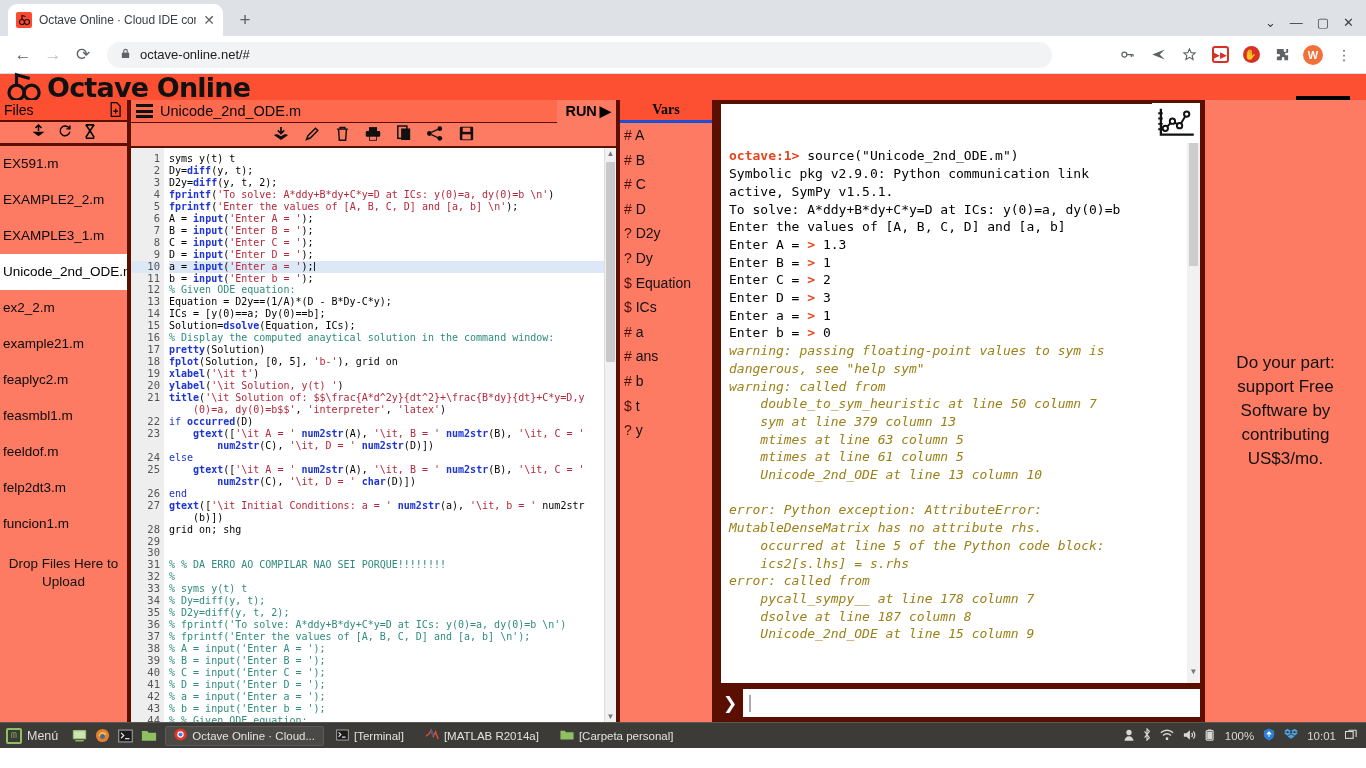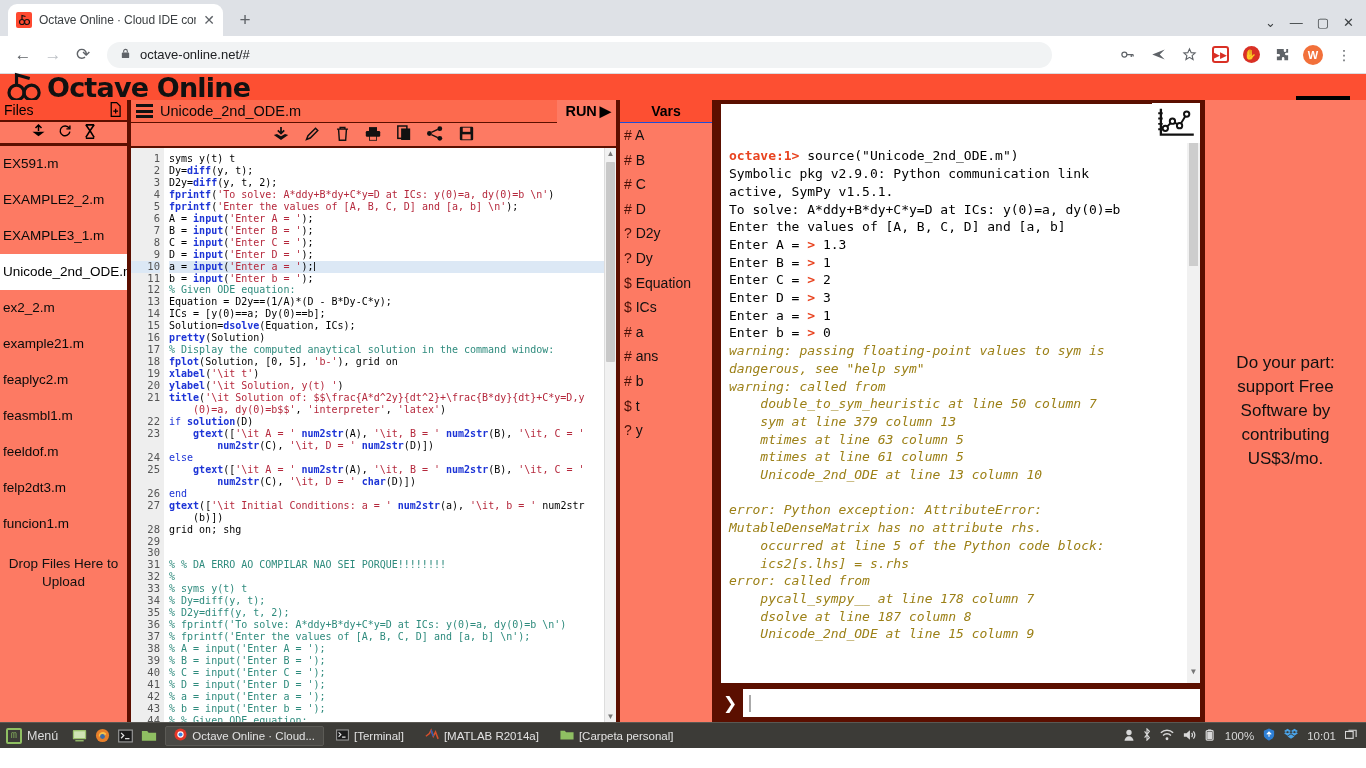--- a/index.html
+++ b/index.html
@@ -155,21 +155,21 @@
     align-items:center; font-size:8px; color:#777; padding:1px 0;
   }
   .vthumb { position:absolute; right:1px; top:14px; width:9px; height:200px;
     background:#c9c9c9; border-radius:1px; }
 
   
   .vars-panel { width:96px; flex:0 0 96px; background:#fd7a63;
     border-right:4px solid #5b0f00; display:flex; flex-direction:column; }
   .vars-head { height:23px; background:#fd4f32; display:flex; align-items:center;
     justify-content:center; font-size:14px; color:#000; font-weight:bold;
-    border-bottom:1px solid #1d4ed8; }
+    border-bottom:3px solid #1d4ed8;font-family:Liberation Serif, serif; }
   .var-item { font-size:14px; color:#111; padding:1px 4px; line-height:22.6px;
     white-space:nowrap; cursor:pointer; }
   .var-sig { color:#4a1208; }
 
   
   .console-panel { flex:1; background:#5b0f00; display:flex; flex-direction:column;
     padding:4px 5px 5px 5px; position:relative; }
   .plot-badge {
     position:absolute; right:5px; top:3px; width:48px; height:40px;
     background:#fff; display:flex; align-items:center; justify-content:center;
@@ -484,28 +484,28 @@
 </span><span class="ln">A = <span class="fn">input</span>(<span class="str">'Enter A = '</span>);
 </span><span class="ln">B = <span class="fn">input</span>(<span class="str">'Enter B = '</span>);
 </span><span class="ln">C = <span class="fn">input</span>(<span class="str">'Enter C = '</span>);
 </span><span class="ln">D = <span class="fn">input</span>(<span class="str">'Enter D = '</span>);
 </span><span class="ln hl">a = <span class="fn">input</span>(<span class="str">'Enter a = '</span>);<span class="caret"></span>
 </span><span class="ln">b = <span class="fn">input</span>(<span class="str">'Enter b = '</span>);
 </span><span class="ln"><span class="cmt">% Given ODE equation:</span>
 </span><span class="ln">Equation = D2y==(1/A)*(D - B*Dy-C*y);
 </span><span class="ln">ICs = [y(0)==a; Dy(0)==b];
 </span><span class="ln">Solution=<span class="fn">dsolve</span>(Equation, ICs);
+</span><span class="ln"><span class="cmt">% Display the computed anaytical solution in the command window:</span>
 </span><span class="ln"><span class="fn">pretty</span>(Solution)
-</span><span class="ln"><span class="cmt">% Display the computed anaytical solution in the command window:</span>
 </span><span class="ln"><span class="fn">fplot</span>(Solution, [0, 5], <span class="str">'b-'</span>), grid on
 </span><span class="ln"><span class="fn">xlabel</span>(<span class="str">'\it t'</span>)
 </span><span class="ln"><span class="fn">ylabel</span>(<span class="str">'\it Solution, y(t) '</span>)
 </span><span class="ln"><span class="fn">title</span>(<span class="str">'\it Solution of: $$\frac{A*d^2y}{dt^2}+\frac{B*dy}{dt}+C*y=D,y
     (0)=a, dy(0)=b$$'</span>, <span class="str">'interpreter'</span>, <span class="str">'latex'</span>)
-</span><span class="ln"><span class="kw">if</span> <span class="fn">solution</span>(D)
+</span><span class="ln"><span class="kw">if</span> <span class="fn">occurred</span>(D)
 </span><span class="ln">    <span class="fn">gtext</span>([<span class="str">'\it A = '</span> <span class="fn">num2str</span>(A), <span class="str">'\it, B = '</span> <span class="fn">num2str</span>(B), <span class="str">'\it, C = '</span>
         <span class="fn">num2str</span>(C), <span class="str">'\it, D = '</span> <span class="fn">num2str</span>(D)])
 </span><span class="ln"><span class="kw">else</span>
 </span><span class="ln">    <span class="fn">gtext</span>([<span class="str">'\it A = '</span> <span class="fn">num2str</span>(A), <span class="str">'\it, B = '</span> <span class="fn">num2str</span>(B), <span class="str">'\it, C = '</span>
         <span class="fn">num2str</span>(C), <span class="str">'\it, D = '</span> <span class="fn">char</span>(D)])
 </span><span class="ln"><span class="kw">end</span>
 </span><span class="ln"><span class="fn">gtext</span>([<span class="str">'\it Initial Conditions: a = '</span> <span class="fn">num2str</span>(a), <span class="str">'\it, b = '</span> num2str
     (b)])
 </span><span class="ln">grid on; shg
 </span><span class="ln">

